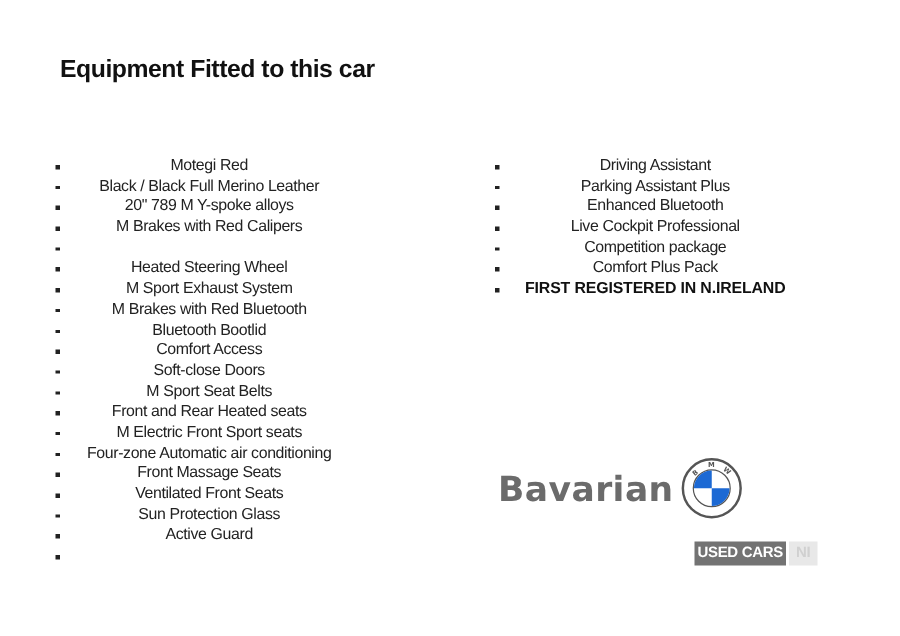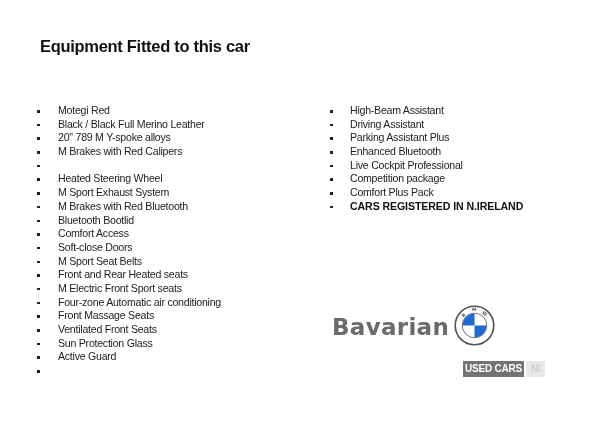--- a/index.html
+++ b/index.html
@@ -23,20 +23,21 @@
       font-weight: bold;
       letter-spacing: -0.3px;
       color: #111111;
       white-space: nowrap;
     }
     .list {
       position: absolute;
       margin: 0;
       padding: 0;
       list-style: none;
+      text-align: center;
     }
     .list-left { left: 34px; top: 104px; }
     .list-right { left: 327px; top: 104px; }
     .list li {
       position: relative;
       height: 13.7px;
       line-height: 13.7px;
       font-size: 10.6px;
       letter-spacing: -0.25px;
       white-space: nowrap;
@@ -121,28 +122,27 @@
     <li><span class="bullet"></span><span>M Electric Front Sport seats</span></li>
     <li><span class="bullet"></span><span>Four-zone Automatic air conditioning</span></li>
     <li><span class="bullet"></span><span>Front Massage Seats</span></li>
     <li><span class="bullet"></span><span>Ventilated Front Seats</span></li>
     <li><span class="bullet"></span><span>Sun Protection Glass</span></li>
     <li><span class="bullet"></span><span>Active Guard</span></li>
     <li><span class="bullet"></span></li>
   </ul>
 
   <ul class="list list-right">
-    <li><span class="bullet"></span><span>High-Beam Assistant</span></li>
     <li><span class="bullet"></span><span>Driving Assistant</span></li>
     <li><span class="bullet"></span><span>Parking Assistant Plus</span></li>
     <li><span class="bullet"></span><span>Enhanced Bluetooth</span></li>
     <li><span class="bullet"></span><span>Live Cockpit Professional</span></li>
     <li><span class="bullet"></span><span>Competition package</span></li>
     <li><span class="bullet"></span><span>Comfort Plus Pack</span></li>
-    <li class="bold"><span class="bullet"></span><span>CARS REGISTERED IN N.IRELAND</span></li>
+    <li class="bold"><span class="bullet"></span><span>FIRST REGISTERED IN N.IRELAND</span></li>
   </ul>
 
   <div class="brand">Bavarian</div>
 
   <svg class="bmw-logo" viewBox="0 0 100 100">
     <circle cx="50" cy="50" r="47" fill="#ffffff" stroke="#555555" stroke-width="4"></circle>
     <circle cx="50" cy="50" r="30" fill="#ffffff" stroke="#555555" stroke-width="2"></circle>
     <path d="M50 50 L50 21 A29 29 0 0 0 21 50 Z" fill="#1c69d4"></path>
     <path d="M50 50 L79 50 A29 29 0 0 1 50 79 Z" fill="#1c69d4"></path>
     <text x="20" y="30" font-size="11" font-weight="bold" fill="#555555" font-family="DejaVu Sans, sans-serif" transform="rotate(-40 22 27)">B</text>

